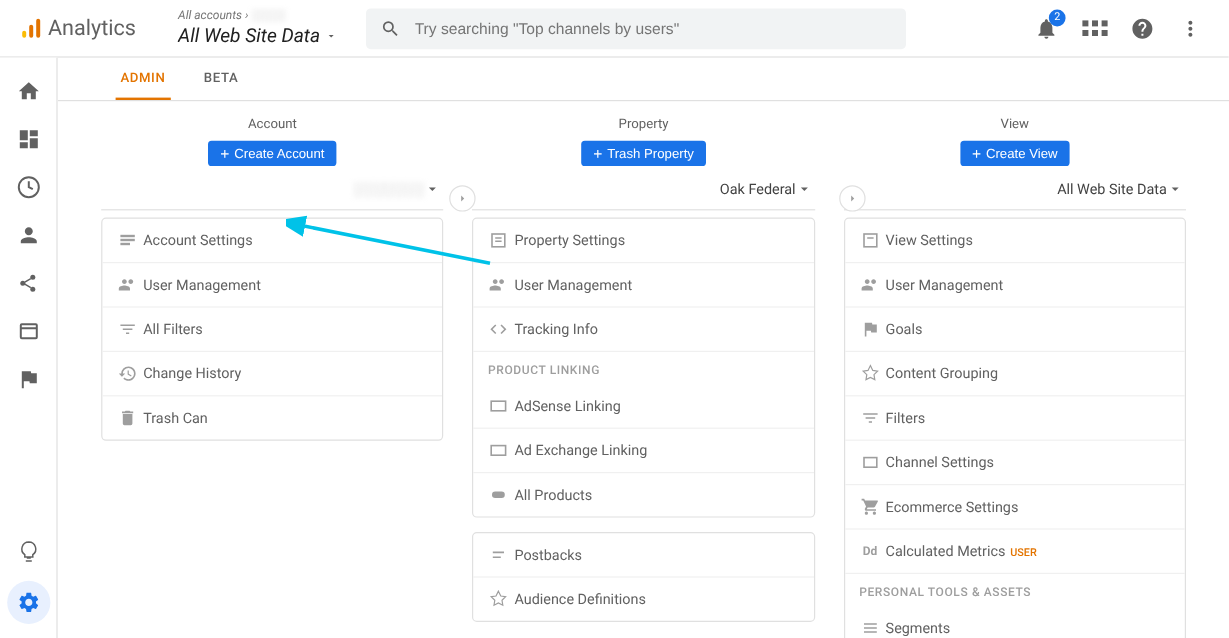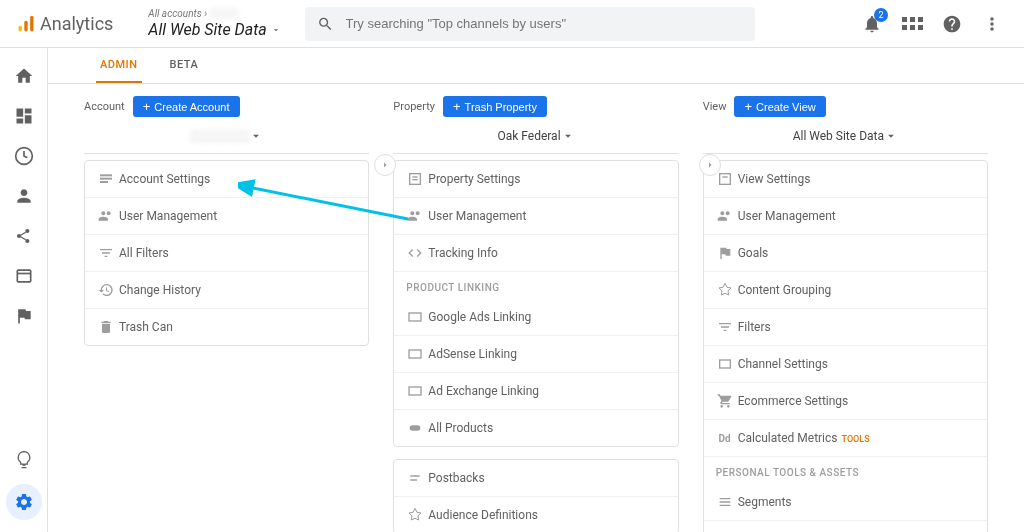--- a/index.html
+++ b/index.html
@@ -30,26 +30,26 @@
     .sidebar-item.active-settings { background: #e8f0fe; border-radius: 50%; width: 36px; height: 36px; margin: 4px auto; }
     .sidebar-item.active-settings svg { fill: #1a73e8; }
     
     .main { flex: 1; background: #fff; overflow-y: auto; }
     .tabs { display: flex; gap: 24px; padding: 0 48px; border-bottom: 1px solid #e0e0e0; }
     .tab { font-size: 11px; font-weight: 500; letter-spacing: 0.5px; padding: 10px 4px; cursor: pointer; color: #616161; border-bottom: 2px solid transparent; }
     .tab.active { color: #e37400; border-bottom-color: #e37400; }
     
     .columns { display: flex; padding: 12px 24px; gap: 0; position: relative; }
     .column { flex: 1; min-width: 0; padding: 0 12px; position: relative; }
-    .col-header { display: flex; align-items: center; gap: 8px; margin-bottom: 6px; }
+    .col-header { display: flex; align-items: center; gap: 8px; margin-bottom: 6px; flex-direction: column; }
     .col-label { font-size: 11px; color: #616161; }
     .create-btn { background: #1a73e8; color: #fff; font-size: 11px; font-weight: 500; border: none; border-radius: 3px; padding: 4px 10px; display: inline-flex; align-items: center; gap: 4px; cursor: pointer; }
     .create-btn span.plus { font-size: 13px; line-height: 1; }
     
-    .selector { border-bottom: 1px solid #e0e0e0; padding: 6px 2px 10px; display: flex; align-items: center; justify-content: center; cursor: pointer; margin-bottom: 6px; }
+    .selector { border-bottom: 1px solid #e0e0e0; padding: 6px 2px 10px; display: flex; align-items: center; justify-content: flex-end; cursor: pointer; margin-bottom: 6px; }
     .selector-text { font-size: 12px; color: #424242; }
     .selector svg { fill: #616161; }
     
     .menu-card { border: 1px solid #e0e0e0; border-radius: 4px; }
     .menu-item { display: flex; align-items: center; padding: 9px 12px; gap: 4px; cursor: pointer; border-bottom: 1px solid #f0f0f0; }
     .menu-item:last-child { border-bottom: none; }
     .menu-item .mi-icon { width: 18px; height: 18px; display: flex; align-items: center; justify-content: center; flex-shrink: 0; }
     .menu-item .mi-text { font-size: 12px; color: #616161; }
     .section-header { font-size: 10px; font-weight: 500; color: #9e9e9e; letter-spacing: 0.5px; padding: 10px 12px 6px; }
     .beta { color: #e37400; font-size: 9px; font-weight: 500; margin-left: 4px; }
@@ -303,28 +303,20 @@
               </span>
               <span class="mi-text">Tracking Info</span>
             </div>
           <div class="section-header">PRODUCT LINKING</div>
           <div class="menu-item">
               <span class="mi-icon">
                 <svg width="16" height="16" viewBox="0 0 24 24" fill="none" stroke="#9e9e9e" stroke-width="2">
                   <rect x="3" y="6" width="18" height="12"></rect>
                 </svg>
               </span>
-              <span class="mi-text">Google Ads Linking</span>
-            </div>
-          <div class="menu-item">
-              <span class="mi-icon">
-                <svg width="16" height="16" viewBox="0 0 24 24" fill="none" stroke="#9e9e9e" stroke-width="2">
-                  <rect x="3" y="6" width="18" height="12"></rect>
-                </svg>
-              </span>
               <span class="mi-text">AdSense Linking</span>
             </div>
           <div class="menu-item">
               <span class="mi-icon">
                 <svg width="16" height="16" viewBox="0 0 24 24" fill="none" stroke="#9e9e9e" stroke-width="2">
                   <rect x="3" y="6" width="18" height="12"></rect>
                 </svg>
               </span>
               <span class="mi-text">Ad Exchange Linking</span>
             </div>
@@ -428,21 +420,21 @@
                 <svg width="16" height="16" viewBox="0 0 24 24" fill="#9e9e9e">
                   <path d="M7 18c-1.1 0-2 .9-2 2s.9 2 2 2 2-.9 2-2-.9-2-2-2zM1 2v2h2l3.6 7.59-1.35 2.45c-.16.28-.25.61-.25.96 0 1.1.9 2 2 2h12v-2H7.42l1.1-2h7.45c.75 0 1.41-.41 1.75-1.03l3.58-6.49A1 1 0 0020.45 4H5.21L4.27 2H1zm16 16c-1.1 0-2 .9-2 2s.9 2 2 2 2-.9 2-2-.9-2-2-2z"></path>
                 </svg>
               </span>
               <span class="mi-text">Ecommerce Settings</span>
             </div>
           <div class="menu-item">
               <span class="mi-icon">
                 <span style="font-size:10px;font-weight:700;color:#9e9e9e">Dd</span>
               </span>
-              <span class="mi-text"><span>Calculated Metrics</span><span class="beta">TOOLS</span></span>
+              <span class="mi-text"><span>Calculated Metrics</span><span class="beta">USER</span></span>
             </div>
           <div class="section-header">PERSONAL TOOLS &amp; ASSETS</div>
           <div class="menu-item">
               <span class="mi-icon">
                 <svg width="16" height="16" viewBox="0 0 24 24" fill="#9e9e9e">
                   <path d="M4 6h16v2H4zm0 5h16v2H4zm0 5h16v2H4z"></path>
                 </svg>
               </span>
               <span class="mi-text">Segments</span>
             </div>

